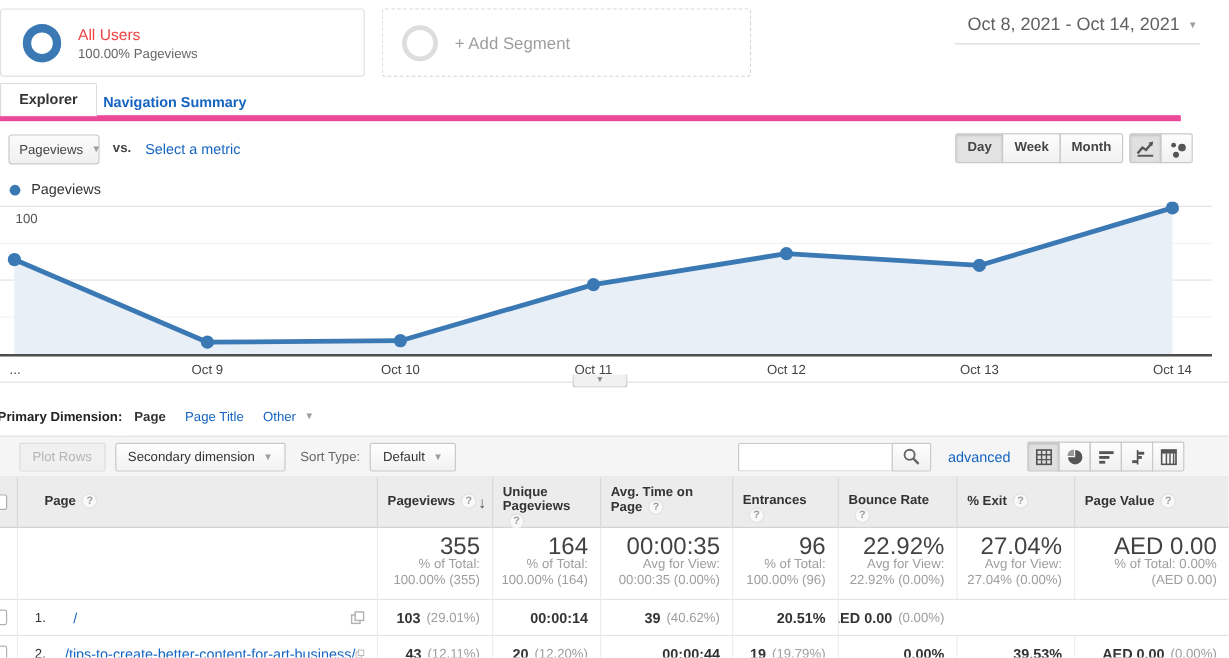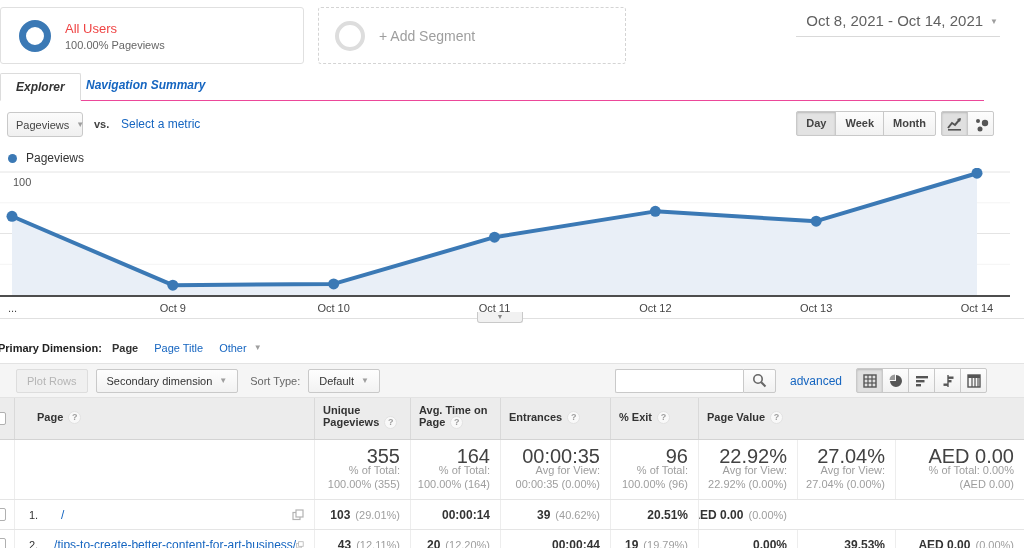--- a/index.html
+++ b/index.html
@@ -14,21 +14,21 @@
   .ring-blue { width:32px; height:32px; border:7px solid #3b79b5; border-radius:50%; margin:0 14px 0 18px; }
   .ring-gray { width:30px; height:30px; border:4px solid #ddd; border-radius:50%; margin:0 14px 0 16px; }
   .seg-title { font-size:13px; color:#ef4444; }
   .seg-sub { font-size:11px; color:#666; margin-top:3px; }
   .add-seg-label { font-size:14px; color:#9e9e9e; }
   #date-range { position:absolute; top:12px; right:24px; font-size:15px; color:#616161;
     border-bottom:1px solid #d9d9d9; padding:0 2px 7px 10px; cursor:pointer; }
   .caret { display:inline-block; font-size:8px; color:#9e9e9e; margin-left:7px; vertical-align:2px; }
 
   
-  #tabs { position:absolute; top:72px; left:0; width:984px; height:29px; border-bottom:1px solid #ec4899;font-style:italic; }
+  #tabs { position:absolute; top:72px; left:0; width:984px; height:29px; border-bottom:5px solid #ec4899; }
   #tab-explorer { position:absolute; left:0; bottom:-1px; height:28px; padding:0 15px; background:#fff;
     border:1px solid #dcdcdc; border-bottom:1px solid #fff; border-radius:2px 2px 0 0;
     font-size:12px; font-weight:bold; color:#333; line-height:26px; cursor:pointer; }
   #tab-navsum { position:absolute; left:86px; top:6px; font-size:12px; font-weight:bold; color:#1565c0; cursor:pointer; }
 
   
   .dd-btn { background:linear-gradient(#fbfbfb,#f0f0f0); border:1px solid #c9c9c9; border-radius:3px;
     font-size:11px; color:#444; cursor:pointer; display:inline-flex; align-items:center; }
   #metric-dd { position:absolute; left:7px; top:112px; width:76px; height:25px; padding:0 8px; justify-content:space-between; }
   #vs-label { position:absolute; left:94px; top:118px; font-size:11px; font-weight:bold; color:#424242; }
@@ -274,28 +274,35 @@
 
 <div id="report-table">
 
   <div class="tr th-row">
     <div class="th">
         <span class="cut-checkbox"></span>
       </div>
     <div class="th" style="padding-left:22px; padding-top:13px;">
       <span>Page</span><span class="qicon">?</span>
     </div>
+    <div class="th" style="padding-top:13px;">
+      <span>Pageviews</span><span class="qicon">?</span>
+      <span class="sort-arrow">↓</span>
+    </div>
     <div class="th">
       <span>Unique Pageviews</span><span class="qicon">?</span>
     </div>
     <div class="th">
       <span>Avg. Time on Page</span><span class="qicon">?</span>
     </div>
     <div class="th" style="padding-top:13px;">
       <span>Entrances</span><span class="qicon">?</span>
+    </div>
+    <div class="th" style="padding-top:13px;">
+      <span>Bounce Rate</span><span class="qicon">?</span>
     </div>
     <div class="th" style="padding-top:13px;">
       <span>% Exit</span><span class="qicon">?</span>
     </div>
     <div class="th" style="padding-top:13px;">
       <span>Page Value</span><span class="qicon">?</span>
     </div>
   </div>
 
   <div class="tr totals-row">

